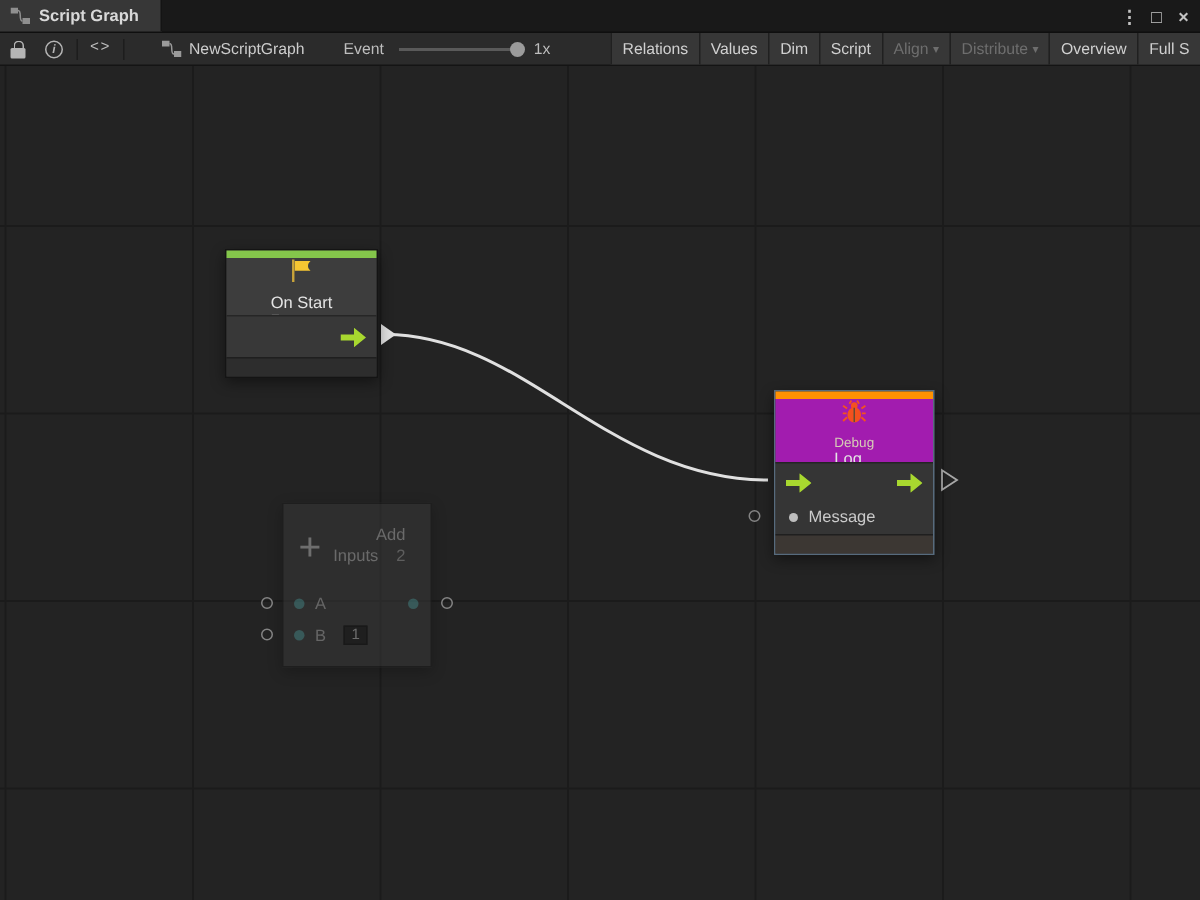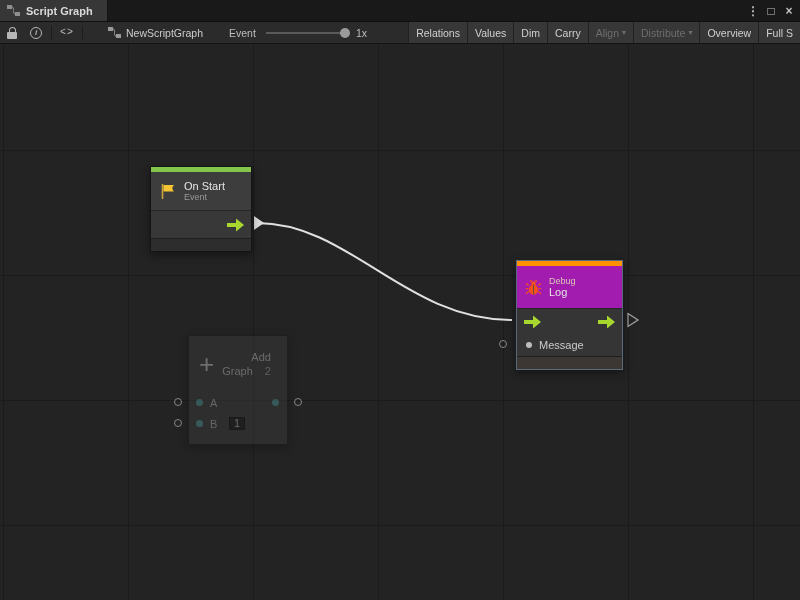--- a/index.html
+++ b/index.html
@@ -41,21 +41,21 @@
     background-size:125px 125px, 125px 125px;
     background-position:3px 0px, 0px 106px; }
 
   .overlay { position:absolute; top:0; left:0; pointer-events:none; }
 
   
   .node { position:absolute; background:#2f2f2f; border:1px solid #141414; box-shadow:0 3px 9px rgba(0,0,0,.45); }
   .strip { height:5px; }
   .strip.green { background:#84C64B; }
   .strip.orange { background:#FF9102; }
-  .nhead { display:flex; align-items:center; gap:7px; padding:0 8px; }
+  .nhead { display:flex; align-items:center; gap:7px; padding:0 8px;flex-direction:column; }
   .ntitle { font-size:11px; color:#e4e4e4; }
   .nsub { font-size:9px; color:#989898; }
   .ncat { font-size:9px; color:#d6cbb6; }
   .trigger-row { position:relative; }
   .flow-arrow { position:absolute; top:50%; transform:translateY(-50%); line-height:0; }
   .nfoot { border-top:1px solid #1f1f1f; }
 
   
   .node-onstart { left:150px; top:122px; width:102px; }
   .node-onstart .nhead { height:38px; background:#3d3d3d; }
@@ -141,21 +141,21 @@
     <span class="zoomlabel">Event</span>
     <span class="slider">
       <span class="thumb"></span>
     </span>
     <span class="zoomval">1x</span>
 
     <div class="tb-buttons">
       <div class="tb-btn">Relations</div>
       <div class="tb-btn">Values</div>
       <div class="tb-btn">Dim</div>
-      <div class="tb-btn">Carry</div>
+      <div class="tb-btn">Script</div>
       <div class="tb-btn disabled">
         <span>Align</span>
         <span class="caret">▾</span>
       </div>
       <div class="tb-btn disabled">
         <span>Distribute</span>
         <span class="caret">▾</span>
       </div>
       <div class="tb-btn">Overview</div>
       <div class="tb-btn">Full S</div>
@@ -231,21 +231,21 @@
       </div>
       <div class="nfoot"></div>
     </div>
 
     <div class="node node-ghost">
       <div class="ghead">
         <span class="plus-glyph">+</span>
         <div class="gtitles">
           <div>Add</div>
           <div class="grow">
-            <span>Graph</span>
+            <span>Inputs</span>
             <span class="gcount">2</span>
           </div>
         </div>
       </div>
       <div class="gport-row">
         <span class="tealdot"></span>
         <span>A</span>
       </div>
       <div class="gport-row">
         <span class="tealdot"></span>

